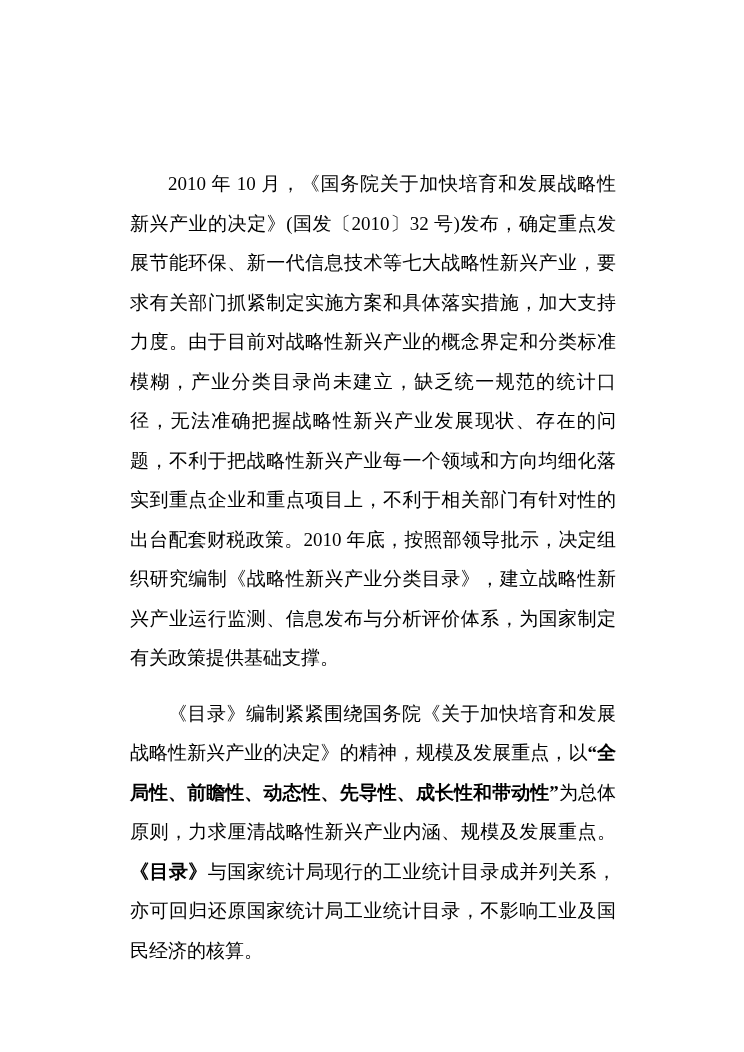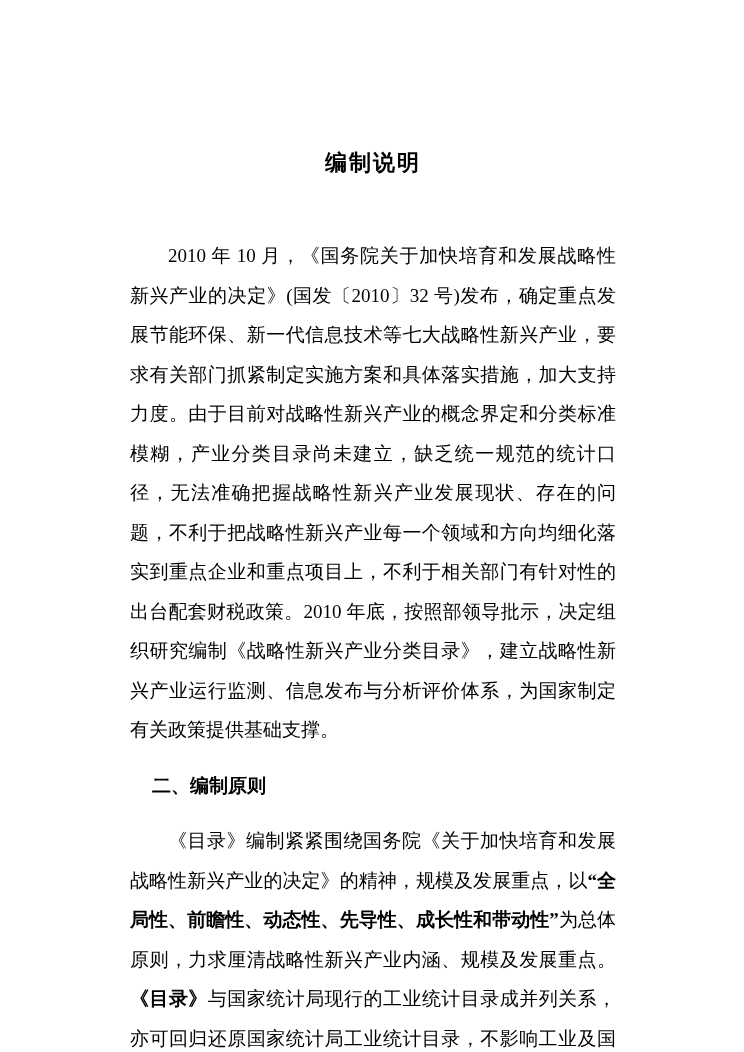--- a/index.html
+++ b/index.html
@@ -46,19 +46,17 @@
     word-break: break-all;
   }
   .paragraph .bold {
     font-weight: bold;
   }
 </style>
 </head>
 <body>
 
 <div class="doc-page">
-  <h1 class="doc-title">编制说明</h1>
   <div class="doc-body" id="doc-body">
       <p class="paragraph"><span class="">2010 年 10 月，《国务院关于加快培育和发展战略性新兴产业的决定》(国发〔2010〕32 号)发布，确定重点发展节能环保、新一代信息技术等七大战略性新兴产业，要求有关部门抓紧制定实施方案和具体落实措施，加大支持力度。由于目前对战略性新兴产业的概念界定和分类标准模糊，产业分类目录尚未建立，缺乏统一规范的统计口径，无法准确把握战略性新兴产业发展现状、存在的问题，不利于把战略性新兴产业每一个领域和方向均细化落实到重点企业和重点项目上，不利于相关部门有针对性的出台配套财税政策。2010 年底，按照部领导批示，决定组织研究编制《战略性新兴产业分类目录》，建立战略性新兴产业运行监测、信息发布与分析评价体系，为国家制定有关政策提供基础支撑。</span></p>
-      <h2 class="section-heading">二、编制原则</h2>
       <p class="paragraph"><span class="">《目录》编制紧紧围绕国务院《关于加快培育和发展战略性新兴产业的决定》的精神，规模及发展重点，以</span><span class="bold">“全局性、前瞻性、动态性、先导性、成长性和带动性”</span><span class="">为总体原则，力求厘清战略性新兴产业内涵、规模及发展重点。</span><span class="bold">《目录》</span><span class="">与国家统计局现行的工业统计目录成并列关系，亦可回归还原国家统计局工业统计目录，不影响工业及国民经济的核算。</span></p>
     </div>
 </div>
 
 </body></html>

